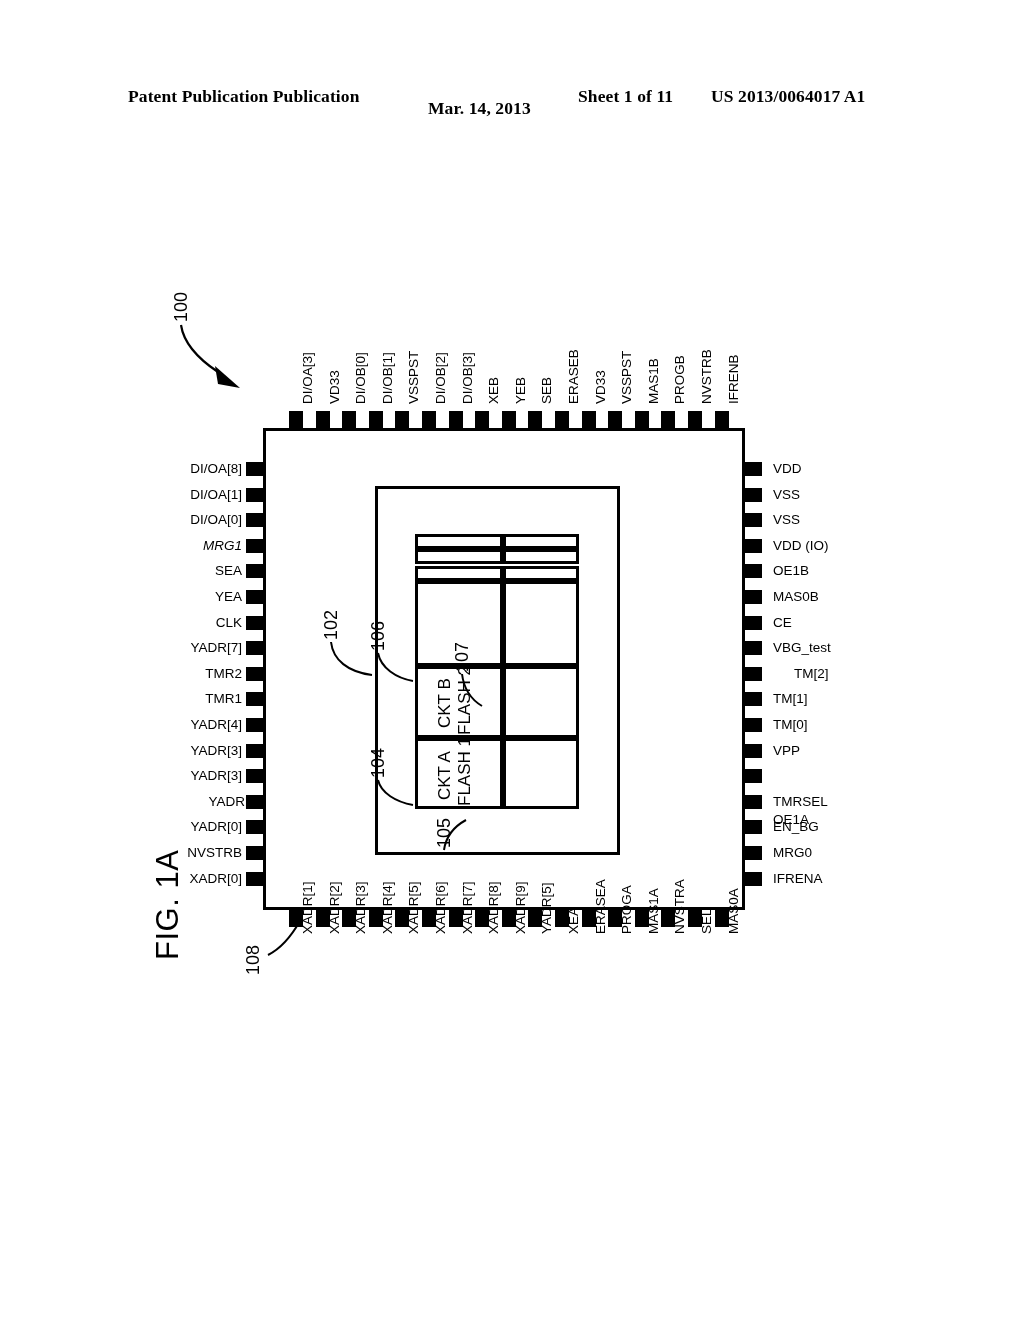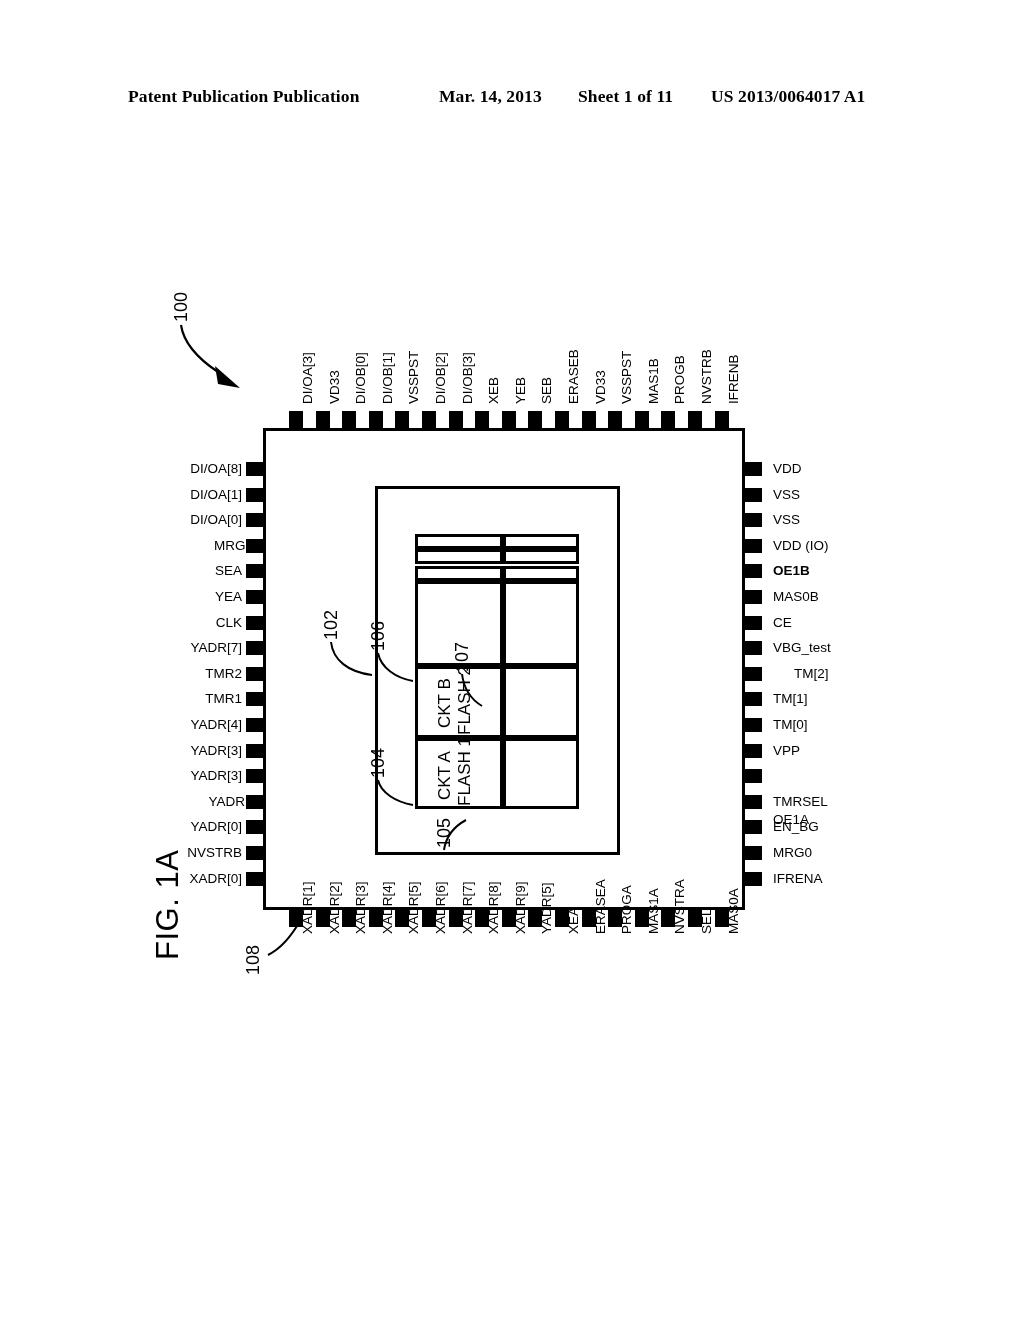--- a/index.html
+++ b/index.html
@@ -12,21 +12,21 @@
 
   
   .hdr{
     position:absolute;left:128px;top:86px;width:768px;height:26px;
     font-family:"Liberation Serif", serif;
     font-weight:bold;font-size:17.5px;letter-spacing:.1px;
     white-space:nowrap;
   }
   .hdr span{position:absolute;top:0;}
   .hdr .h1{left:0px;}
-  .hdr .h2{left:311px;}
+  .hdr .h2{left:300px;margin-top:12px;}
   .hdr .h3{left:450px;}
   .hdr .h4{left:583px;}
 
   
   .figlabel{
     position:absolute;left:150px;top:960px;
     font-size:31px;letter-spacing:.5px;white-space:nowrap;
     transform:rotate(-90deg);transform-origin:left top;
   }
 
@@ -200,21 +200,21 @@
     <div class="plabel plabel-v" style="left: 700px; top: 934px;">SEL</div>
     <div class="pin pin-b" style="left: 714.6px; top: 910px;"></div>
     <div class="plabel plabel-v" style="left: 726.6px; top: 934px;">MAS0A</div>
     <div class="pin pin-l" style="left: 246px; top: 462px;"></div>
     <div class="plabel plabel-l" style="left: 114px; top: 462px; width: 128px;">DI/OA[8]</div>
     <div class="pin pin-l" style="left: 246px; top: 487.6px;"></div>
     <div class="plabel plabel-l" style="left: 114px; top: 487.6px; width: 128px;">DI/OA[1]</div>
     <div class="pin pin-l" style="left: 246px; top: 513.2px;"></div>
     <div class="plabel plabel-l" style="left: 114px; top: 513.2px; width: 128px;">DI/OA[0]</div>
     <div class="pin pin-l" style="left: 246px; top: 538.8px;"></div>
-    <div class="plabel plabel-l" style="left: 125px; top: 538.8px; width: 128px;">MRG1</div>
+    <div class="plabel plabel-l" style="left: 114px; top: 538.8px; width: 128px; font-style: italic;">MRG1</div>
     <div class="pin pin-l" style="left: 246px; top: 564.4px;"></div>
     <div class="plabel plabel-l" style="left: 114px; top: 564.4px; width: 128px;">SEA</div>
     <div class="pin pin-l" style="left: 246px; top: 590px;"></div>
     <div class="plabel plabel-l" style="left: 114px; top: 590px; width: 128px;">YEA</div>
     <div class="pin pin-l" style="left: 246px; top: 615.6px;"></div>
     <div class="plabel plabel-l" style="left: 114px; top: 615.6px; width: 128px;">CLK</div>
     <div class="pin pin-l" style="left: 246px; top: 641.2px;"></div>
     <div class="plabel plabel-l" style="left: 114px; top: 641.2px; width: 128px;">YADR[7]</div>
     <div class="pin pin-l" style="left: 246px; top: 666.8px;"></div>
     <div class="plabel plabel-l" style="left: 114px; top: 666.8px; width: 128px;">TMR2</div>
@@ -236,21 +236,21 @@
     <div class="plabel plabel-l" style="left: 114px; top: 871.6px; width: 128px;">XADR[0]</div>
     <div class="pin pin-r" style="left: 745px; top: 462px;"></div>
     <div class="plabel" style="left: 773px; top: 462px;">VDD</div>
     <div class="pin pin-r" style="left: 745px; top: 487.6px;"></div>
     <div class="plabel" style="left: 773px; top: 487.6px;">VSS</div>
     <div class="pin pin-r" style="left: 745px; top: 513.2px;"></div>
     <div class="plabel" style="left: 773px; top: 513.2px;">VSS</div>
     <div class="pin pin-r" style="left: 745px; top: 538.8px;"></div>
     <div class="plabel" style="left: 773px; top: 538.8px;">VDD (IO)</div>
     <div class="pin pin-r" style="left: 745px; top: 564.4px;"></div>
-    <div class="plabel" style="left: 773px; top: 564.4px; font-weight: bold;">OE1B</div>
+    <div class="plabel" style="left: 773px; top: 564.4px;">OE1B</div>
     <div class="pin pin-r" style="left: 745px; top: 590px;"></div>
     <div class="plabel" style="left: 773px; top: 590px;">MAS0B</div>
     <div class="pin pin-r" style="left: 745px; top: 615.6px;"></div>
     <div class="plabel" style="left: 773px; top: 615.6px;">CE</div>
     <div class="pin pin-r" style="left: 745px; top: 641.2px;"></div>
     <div class="plabel" style="left: 773px; top: 641.2px;">VBG_test</div>
     <div class="pin pin-r" style="left: 745px; top: 666.8px;"></div>
     <div class="plabel" style="left: 794px; top: 666.8px;">TM[2]</div>
     <div class="pin pin-r" style="left: 745px; top: 692.4px;"></div>
     <div class="plabel" style="left: 773px; top: 692.4px;">TM[1]</div>

